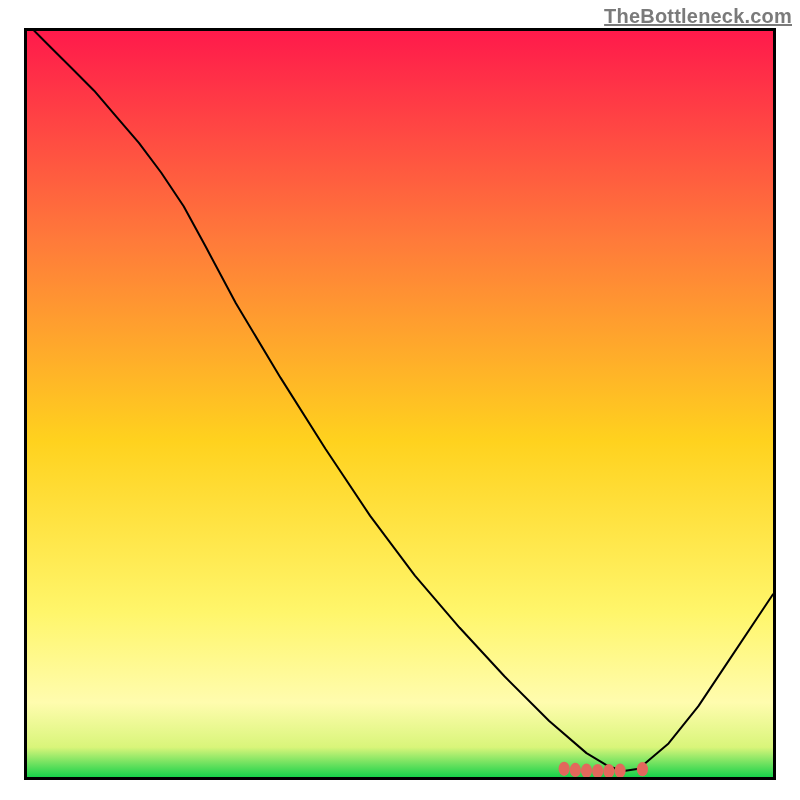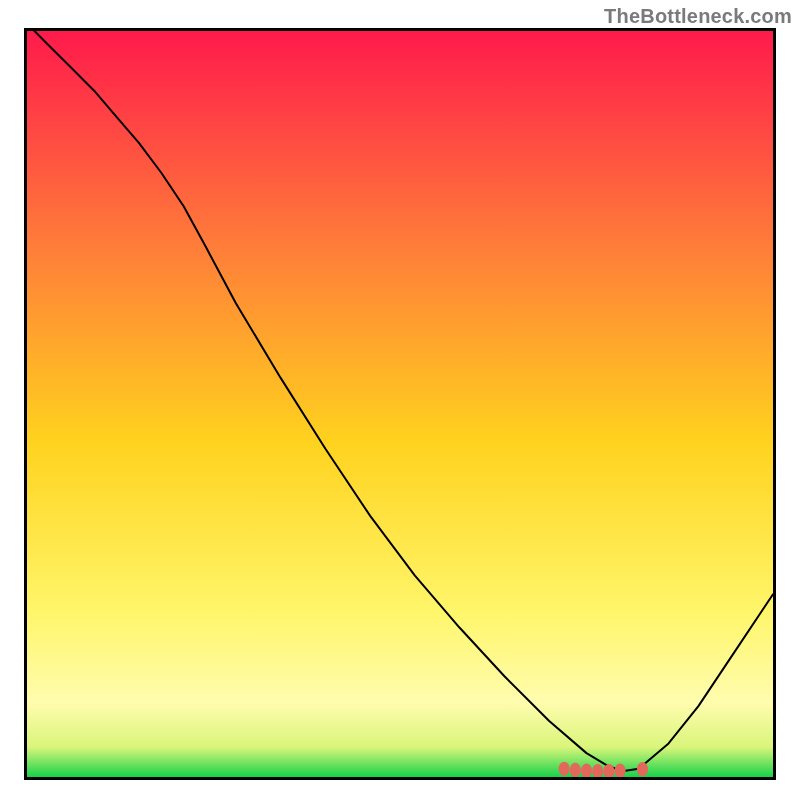--- a/index.html
+++ b/index.html
@@ -6,20 +6,21 @@
   html, body { width: 800px; height: 800px; overflow: hidden; background: #fff; }
   .wrap { position: relative; width: 800px; height: 800px; }
   .watermark {
     position: absolute;
     top: 4px; right: 8px;
     font: 600 20px/1.2 "Helvetica Neue", Arial, sans-serif;
     color: #7a7a7a;
     letter-spacing: 0.2px;
     z-index: 3;
     user-select: none;
+    text-decoration: underline;
   }
   .plot {
     position: absolute;
     left: 24px; top: 28px;
     width: 752px; height: 752px;
     border: 3px solid #000;
     overflow: hidden;
   }
   .plot svg { display: block; width: 100%; height: 100%; }
 </style>

